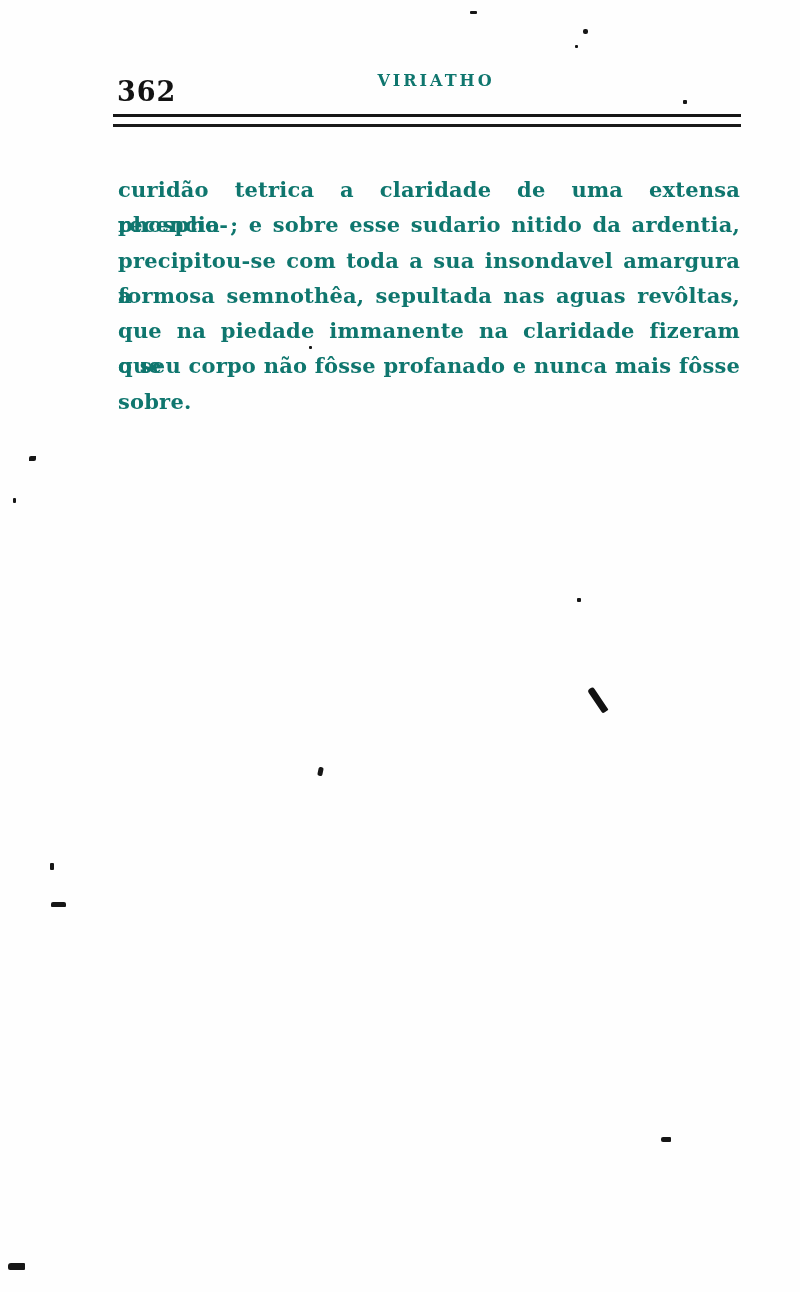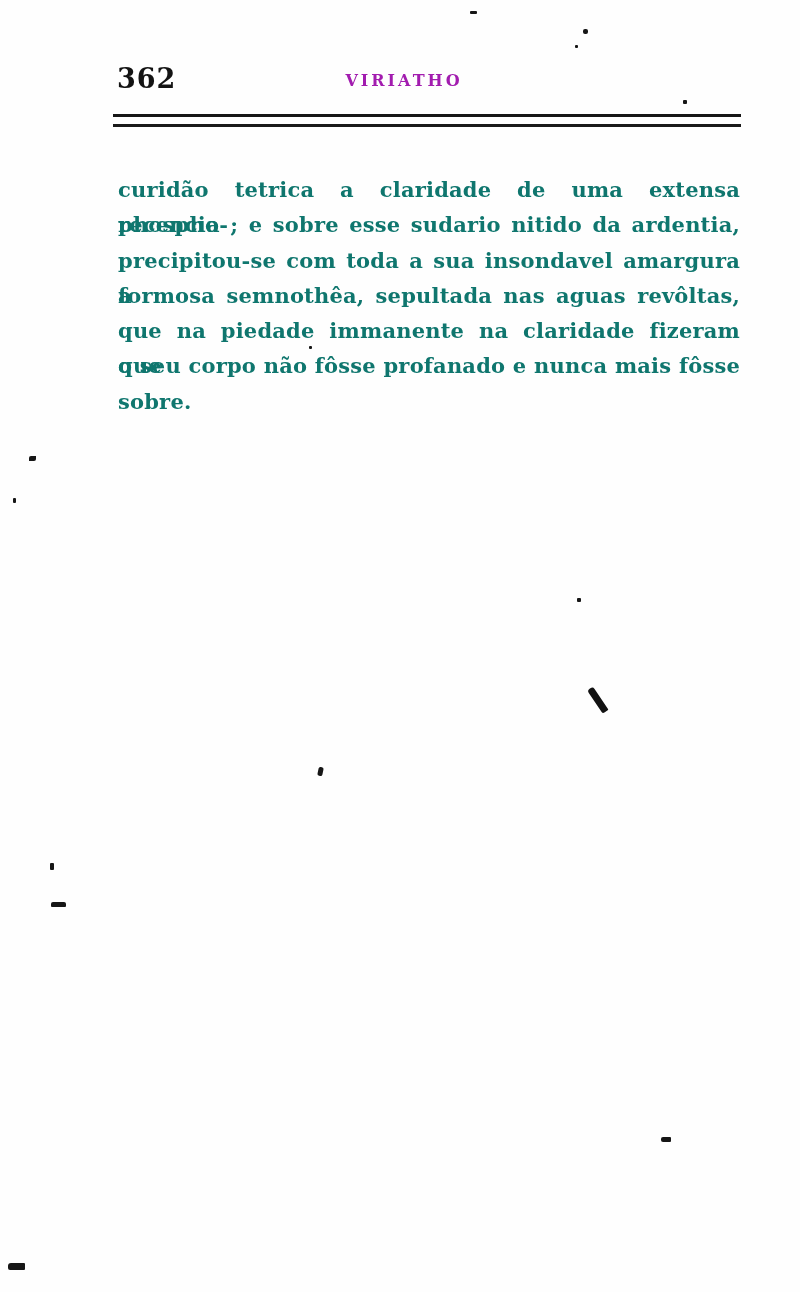--- a/index.html
+++ b/index.html
@@ -12,36 +12,36 @@
     width: 800px;
     height: 1292px;
     background: #fefefe;
     overflow: hidden;
     font-family: "DejaVu Serif", "Liberation Serif", serif;
     color: #111111;
   }
   .page-number {
     position: absolute;
     left: 117px;
-    top: 63px;
+    top: 76px;
     font-size: 27px;
     font-weight: 700;
     letter-spacing: 1px;
     color: #131313;
   }
   .running-title {
     position: absolute;
-    left: 284px;
+    left: 316px;
     top: 71px;
     width: 240px;
     text-align: center;
     font-size: 16px;
     font-weight: 700;
     letter-spacing: 3px;
-    color: #a21caf;
+    color: #0f766e;
   }
   .header-rule {
     position: absolute;
     left: 113px;
     top: 114px;
     width: 628px;
     height: 13px;
     border-top: 3px solid #161616;
     border-bottom: 3px solid #1a1a1a;
     box-sizing: border-box;

